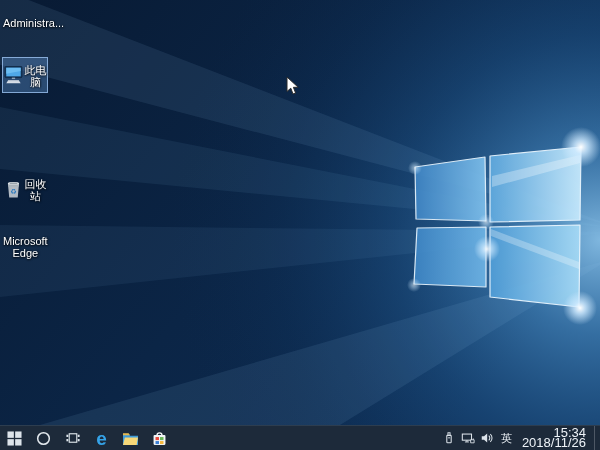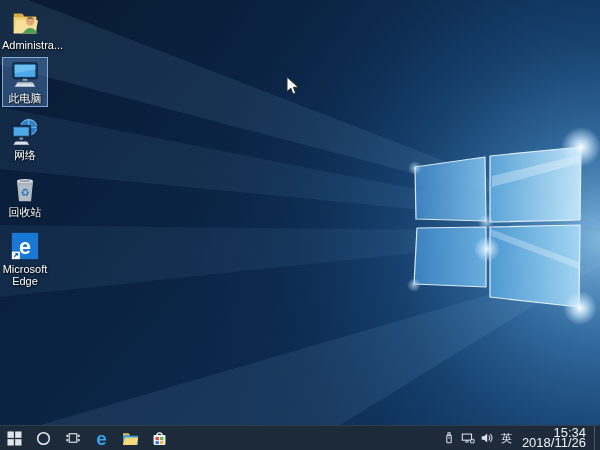--- a/index.html
+++ b/index.html
@@ -12,21 +12,20 @@
   }
   .desktop { position: absolute; left: 0; top: 0; width: 600px; height: 425px; overflow: hidden; }
   .wallpaper { position: absolute; left: 0; top: 0; width: 600px; height: 425px; display: block; }
 
   
   .dicon {
     position: absolute;
     left: 2px;
     width: 46px;
     display: flex;
-    flex-direction: column;
     align-items: center;
     padding: 2px 0;
     border: 1px solid transparent;
   }
   .dicon.selected {
     background: rgba(98, 150, 210, 0.38);
     border: 1px solid rgba(170, 208, 255, 0.70);
     font-family: Liberation Serif, serif;
   }
   .dicon svg.dico { width: 30px; height: 30px; display: block; }
@@ -176,31 +175,20 @@
       <rect x="3" y="3" width="26" height="17" rx="1.5" fill="#16395f" stroke="#0a1e36" stroke-width="1"></rect>
       <rect x="5" y="5" width="22" height="13" fill="#4fa8e8"></rect>
       <path d="M5 5 h22 v5 l-22 4 Z" fill="#6cbdf2"></path>
       <rect x="13.5" y="20" width="5" height="2.2" fill="#8fa3b8"></rect>
       <path d="M8 24 h16 l3 4.5 H5 Z" fill="#d7dee8"></path>
       <path d="M8 24 h16 l1 1.5 H7 Z" fill="#b7c2d0"></path>
     </svg>
     <div class="ilabel">此电脑</div>
   </div>
 
-  <div class="dicon" style="top:114px">
-    <svg class="dico" viewBox="0 0 32 32">
-      <circle cx="20" cy="11" r="9" fill="#2f7fc4"></circle>
-      <path d="M11.5 9 a9 9 0 0 1 17 0 M11.5 13 a9 9 0 0 0 17 0 M20 2 v18 M12 11 h16" stroke="#7fc0ec" stroke-width="1" fill="none"></path>
-      <rect x="2" y="9" width="20" height="13" rx="1" fill="#16395f" stroke="#0a1e36" stroke-width="1"></rect>
-      <rect x="4" y="11" width="16" height="9" fill="#4fa8e8"></rect>
-      <rect x="10" y="22" width="4" height="2" fill="#8fa3b8"></rect>
-      <path d="M6 26 h12 l2.5 3.5 H3.5 Z" fill="#d7dee8"></path>
-    </svg>
-    <div class="ilabel">网络</div>
-  </div>
 
   <div class="dicon" style="top:171px">
     <svg class="dico" viewBox="0 0 32 32">
       <path d="M7.5 7.5 h17 L22.5 29 h-13 Z" fill="#c9d0d6" opacity="0.88"></path>
       <path d="M7.5 7.5 h17 L24 12 H8 Z" fill="#aab3ba"></path>
       <ellipse cx="16" cy="7.5" rx="8.5" ry="2.2" fill="#e2e7eb"></ellipse>
       <ellipse cx="16" cy="7.5" rx="6" ry="1.4" fill="#9aa4ac"></ellipse>
       <text x="16" y="23" text-anchor="middle" font-size="11" fill="#2878be" font-family="'DejaVu Sans', sans-serif">♻</text>
     </svg>
     <div class="ilabel">回收站</div>

